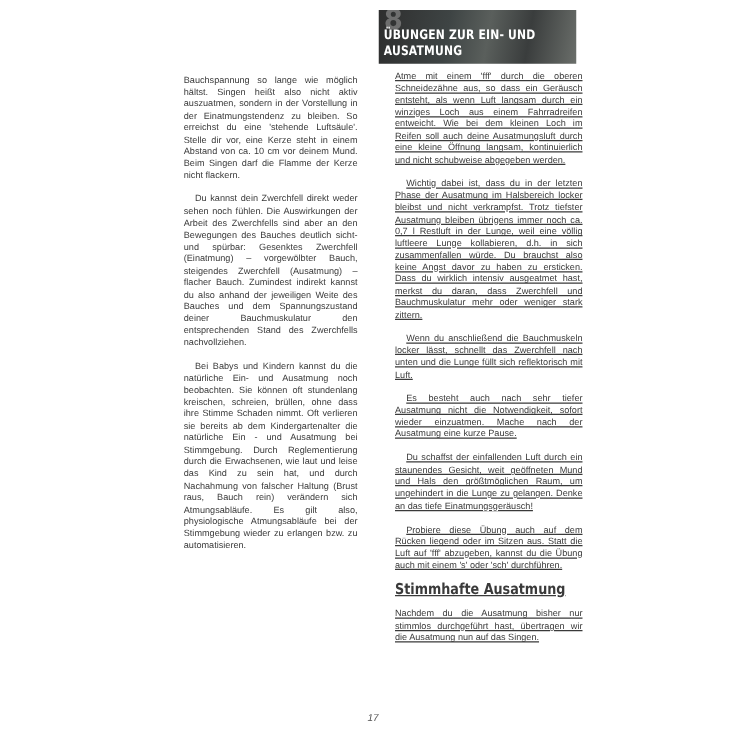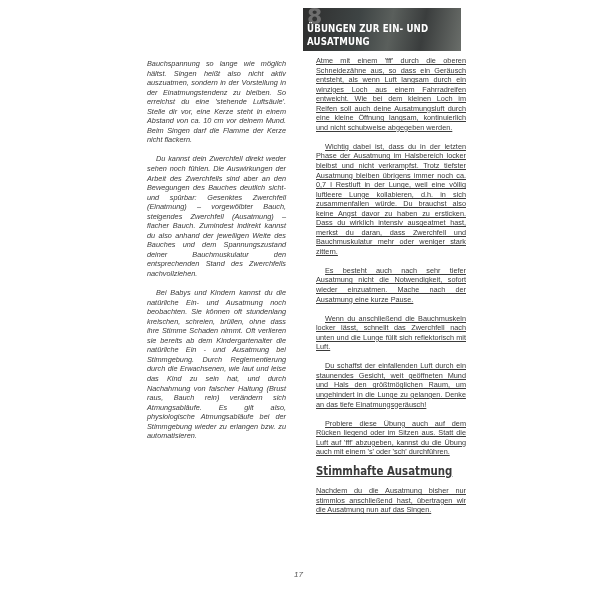--- a/index.html
+++ b/index.html
@@ -1,21 +1,21 @@
 <!DOCTYPE html>
 <html><head>
 <meta charset="utf-8">
 <style>
   html, body { margin:0; padding:0; background:#ffffff; }
   body { width:600px; height:600px; position:relative; overflow:hidden;
          font-family:"Liberation Sans", sans-serif; color:#3a3a3a; }
   .col { position:absolute; font-size:7.3px; line-height:9.55px; text-align:justify; }
   .col p { margin:0 0 9.5px 0; text-indent:9px; hyphens:manual; }
   .col p.noindent { text-indent:0; }
-  #col-left { left:147px; top:59px; width:139px;font-style:italic; }
+  #col-left { left:147px; top:59px; width:139px; }
   #col-right { left:316px; top:56px; width:150px;text-decoration:underline; }
   .chapter-header { position:absolute; left:303px; top:8px; width:158px; height:43px;
     background:linear-gradient(100deg,#2e2e2e 0%,#3e4444 35%,#5a5f5c 55%,#3a3d3d 75%,#6a6e6a 100%);
     overflow:hidden; }
   .chapter-num { position:absolute; left:4px; top:-4px; font-family:"DejaVu Sans", sans-serif;
     font-weight:bold; font-size:22px; color:#6e6e6e; }
   .chapter-title { position:absolute; left:4px; top:14px; font-family:"DejaVu Sans", sans-serif;
     font-weight:bold; font-size:10.5px; line-height:13px; color:#ffffff; letter-spacing:0.2px;
     transform:scaleX(0.82); transform-origin:left top; width:190px; }
   .section-heading { font-family:"DejaVu Sans", sans-serif; font-weight:bold; font-size:12px;
@@ -36,21 +36,21 @@
 
 <div id="col-left" class="col">
   <p class="noindent">Bauchspannung so lange wie möglich hältst. Singen heißt also nicht aktiv auszuatmen, sondern in der Vorstellung in der Einatmungstendenz zu bleiben. So erreichst du eine 'stehende Luftsäule'. Stelle dir vor, eine Kerze steht in einem Abstand von ca. 10 cm vor deinem Mund. Beim Singen darf die Flamme der Kerze nicht flackern.</p>
   <p>Du kannst dein Zwerchfell direkt weder sehen noch fühlen. Die Auswirkungen der Arbeit des Zwerchfells sind aber an den Bewegungen des Bauches deutlich sicht- und spürbar: Gesenktes Zwerchfell (Einatmung) – vorgewölbter Bauch, steigendes Zwerchfell (Ausatmung) – flacher Bauch. Zumindest indirekt kannst du also anhand der jeweiligen Weite des Bauches und dem Spannungszustand deiner Bauchmuskulatur den entsprechenden Stand des Zwerchfells nachvollziehen.</p>
   <p>Bei Babys und Kindern kannst du die natürliche Ein- und Ausatmung noch beobachten. Sie können oft stundenlang kreischen, schreien, brüllen, ohne dass ihre Stimme Schaden nimmt. Oft verlieren sie bereits ab dem Kindergartenalter die natürliche Ein - und Ausatmung bei Stimmgebung. Durch Reglementierung durch die Erwachsenen, wie laut und leise das Kind zu sein hat, und durch Nachahmung von falscher Haltung (Brust raus, Bauch rein) verändern sich Atmungsabläufe. Es gilt also, physiologische Atmungsabläufe bei der Stimmgebung wieder zu erlangen bzw. zu automatisieren.</p>
 </div>
 
 <div id="col-right" class="col">
   <p class="noindent">Atme mit einem 'fff' durch die oberen Schneidezähne aus, so dass ein Geräusch entsteht, als wenn Luft langsam durch ein winziges Loch aus einem Fahrradreifen entweicht. Wie bei dem kleinen Loch im Reifen soll auch deine Ausatmungsluft durch eine kleine Öffnung langsam, kontinuierlich und nicht schubweise abgegeben werden.</p>
   <p>Wichtig dabei ist, dass du in der letzten Phase der Ausatmung im Halsbereich locker bleibst und nicht verkrampfst. Trotz tiefster Ausatmung bleiben übrigens immer noch ca. 0,7 l Restluft in der Lunge, weil eine völlig luftleere Lunge kollabieren, d.h. in sich zusammenfallen würde. Du brauchst also keine Angst davor zu haben zu ersticken. Dass du wirklich intensiv ausgeatmet hast, merkst du daran, dass Zwerchfell und Bauchmuskulatur mehr oder weniger stark zittern.</p>
+  <p>Wenn du anschließend die Bauchmuskeln locker lässt, schnellt das Zwerchfell nach unten und die Lunge füllt sich reflektorisch mit Luft.</p>
   <p>Es besteht auch nach sehr tiefer Ausatmung nicht die Notwendigkeit, sofort wieder einzuatmen. Mache nach der Ausatmung eine kurze Pause.</p>
-  <p>Wenn du anschließend die Bauchmuskeln locker lässt, schnellt das Zwerchfell nach unten und die Lunge füllt sich reflektorisch mit Luft.</p>
   <p>Du schaffst der einfallenden Luft durch ein staunendes Gesicht, weit geöffneten Mund und Hals den größtmöglichen Raum, um ungehindert in die Lunge zu gelangen. Denke an das tiefe Einatmungsgeräusch!</p>
   <p>Probiere diese Übung auch auf dem Rücken liegend oder im Sitzen aus. Statt die Luft auf 'fff' abzugeben, kannst du die Übung auch mit einem 's' oder 'sch' durchführen.</p>
   <div class="section-heading">Stimmhafte Ausatmung</div>
-  <p class="noindent">Nachdem du die Ausatmung bisher nur stimmlos anschließend hast, übertragen wir die Ausatmung nun auf das Singen.</p>
+  <p class="noindent">Nachdem du die Ausatmung bisher nur stimmlos durchgeführt hast, übertragen wir die Ausatmung nun auf das Singen.</p>
 </div>
 
 <div class="page-number">17</div>
 
 </body></html>

